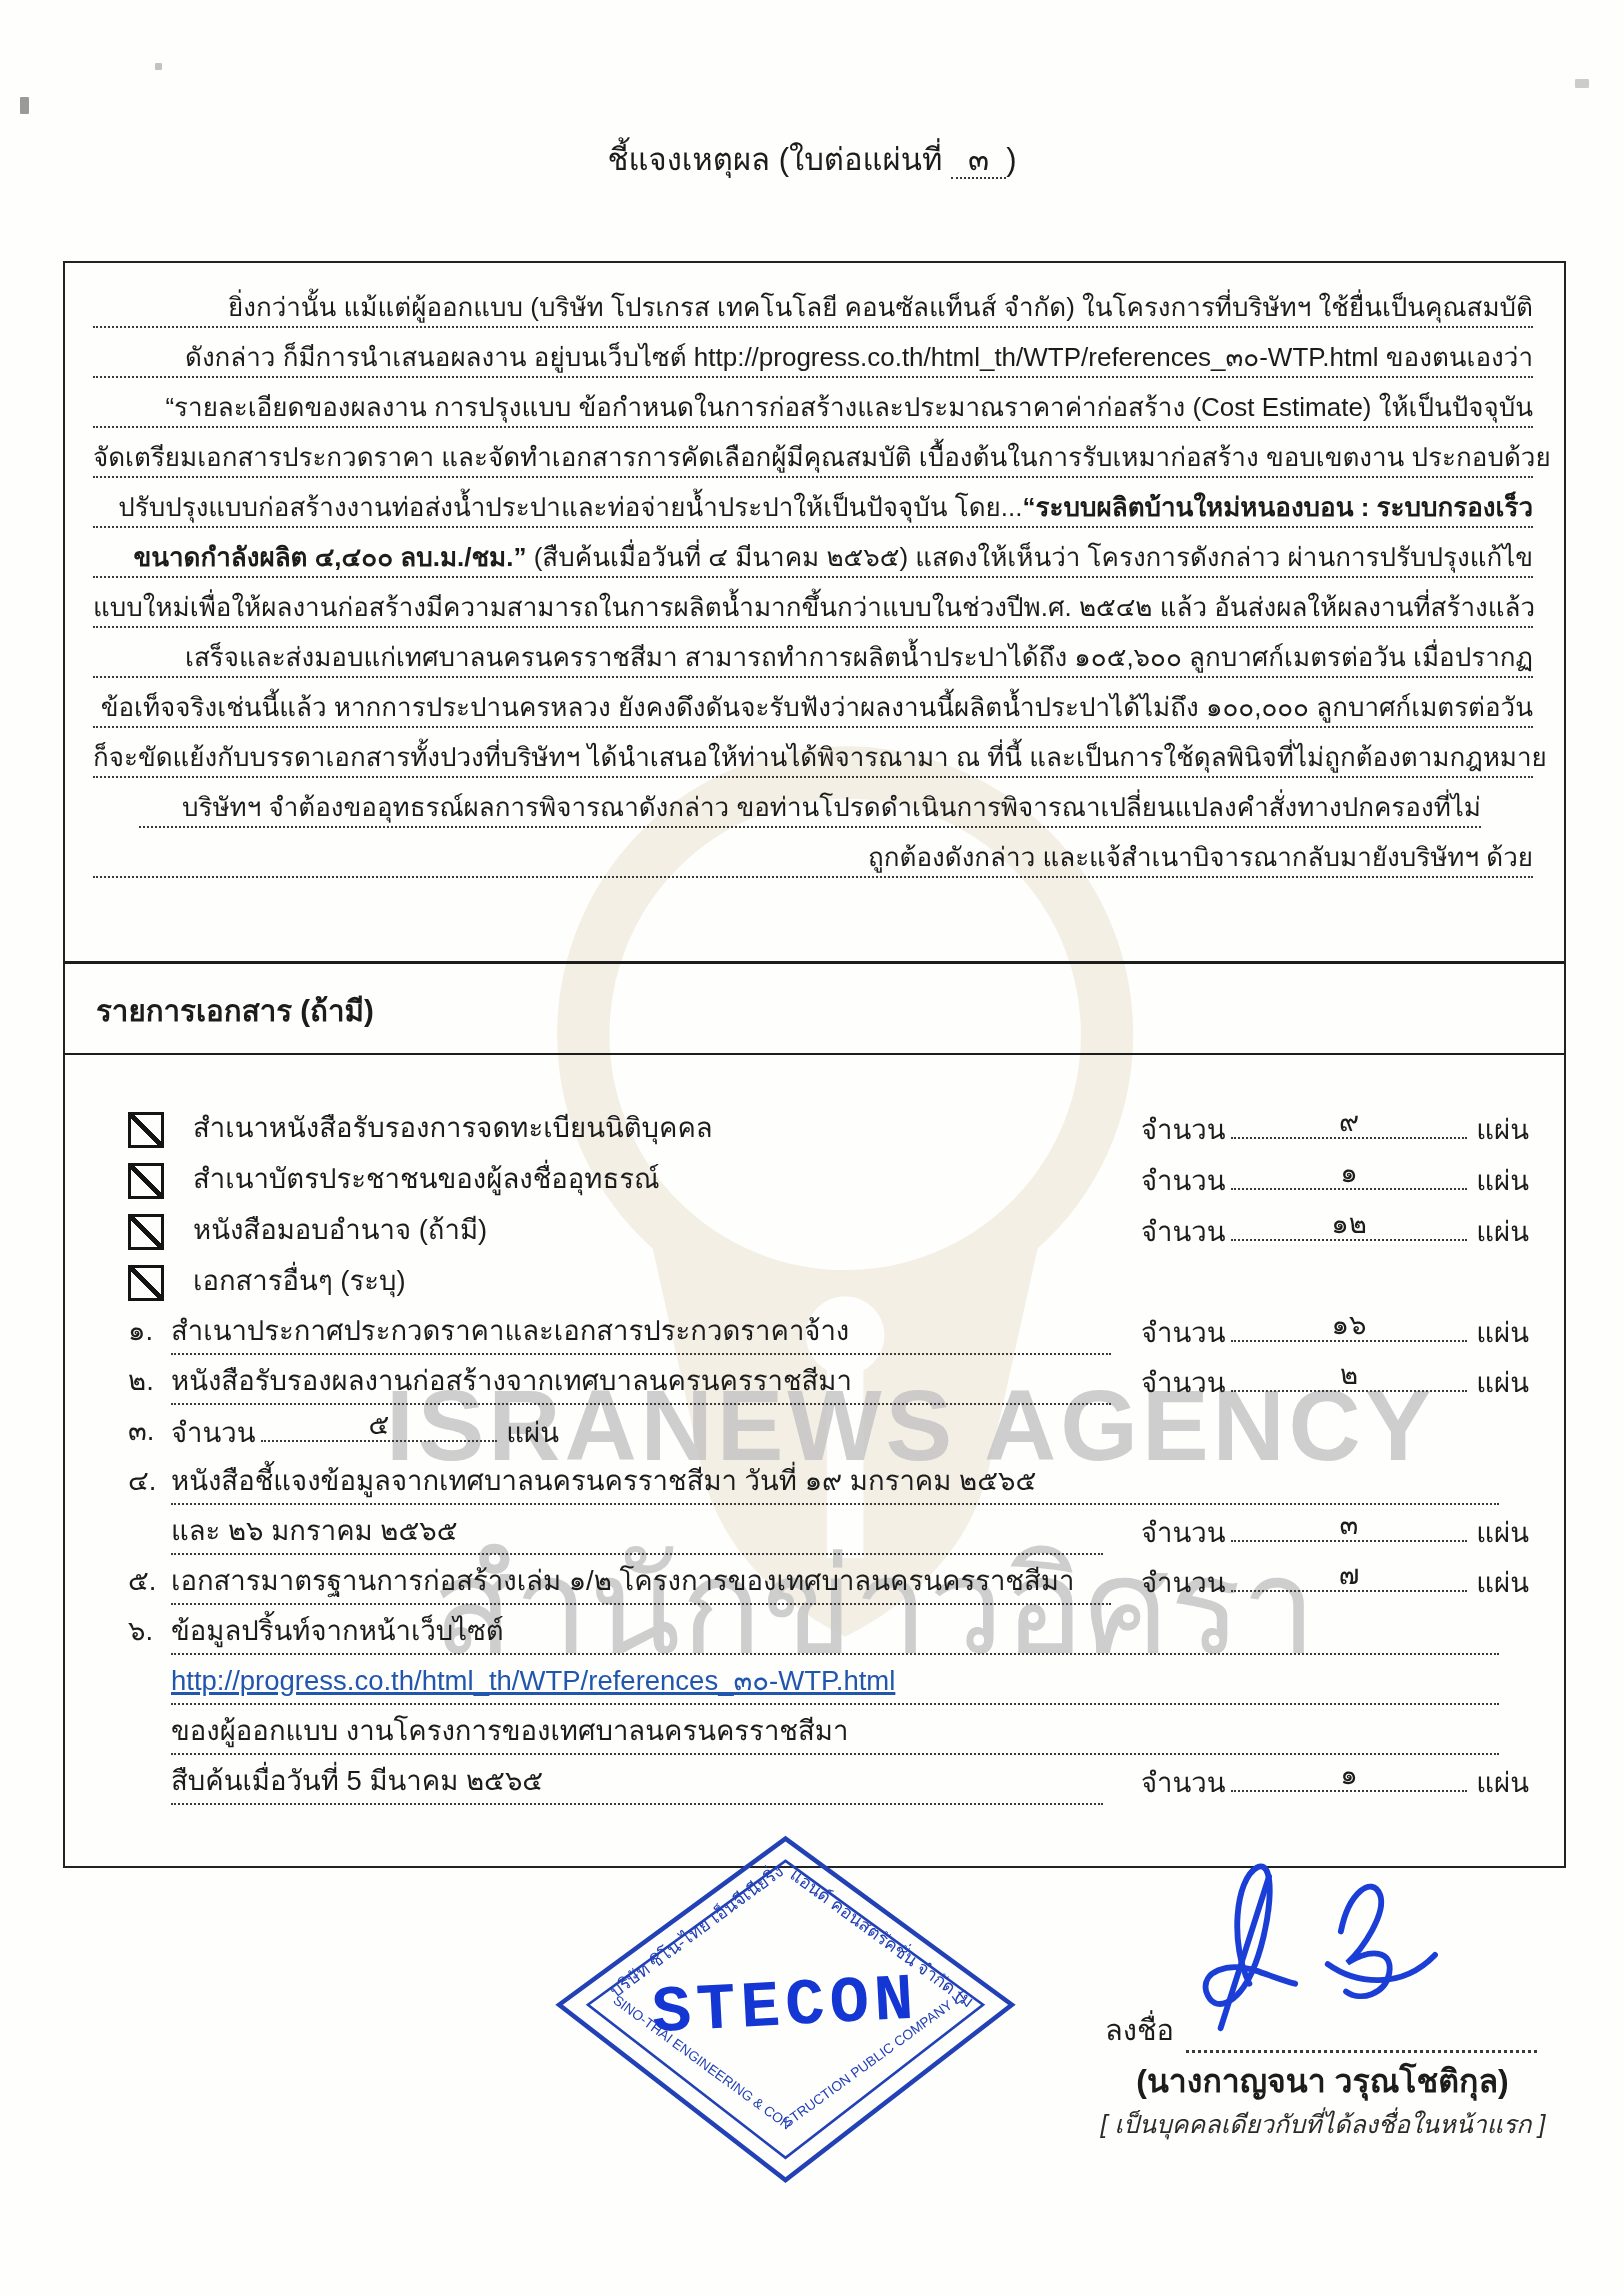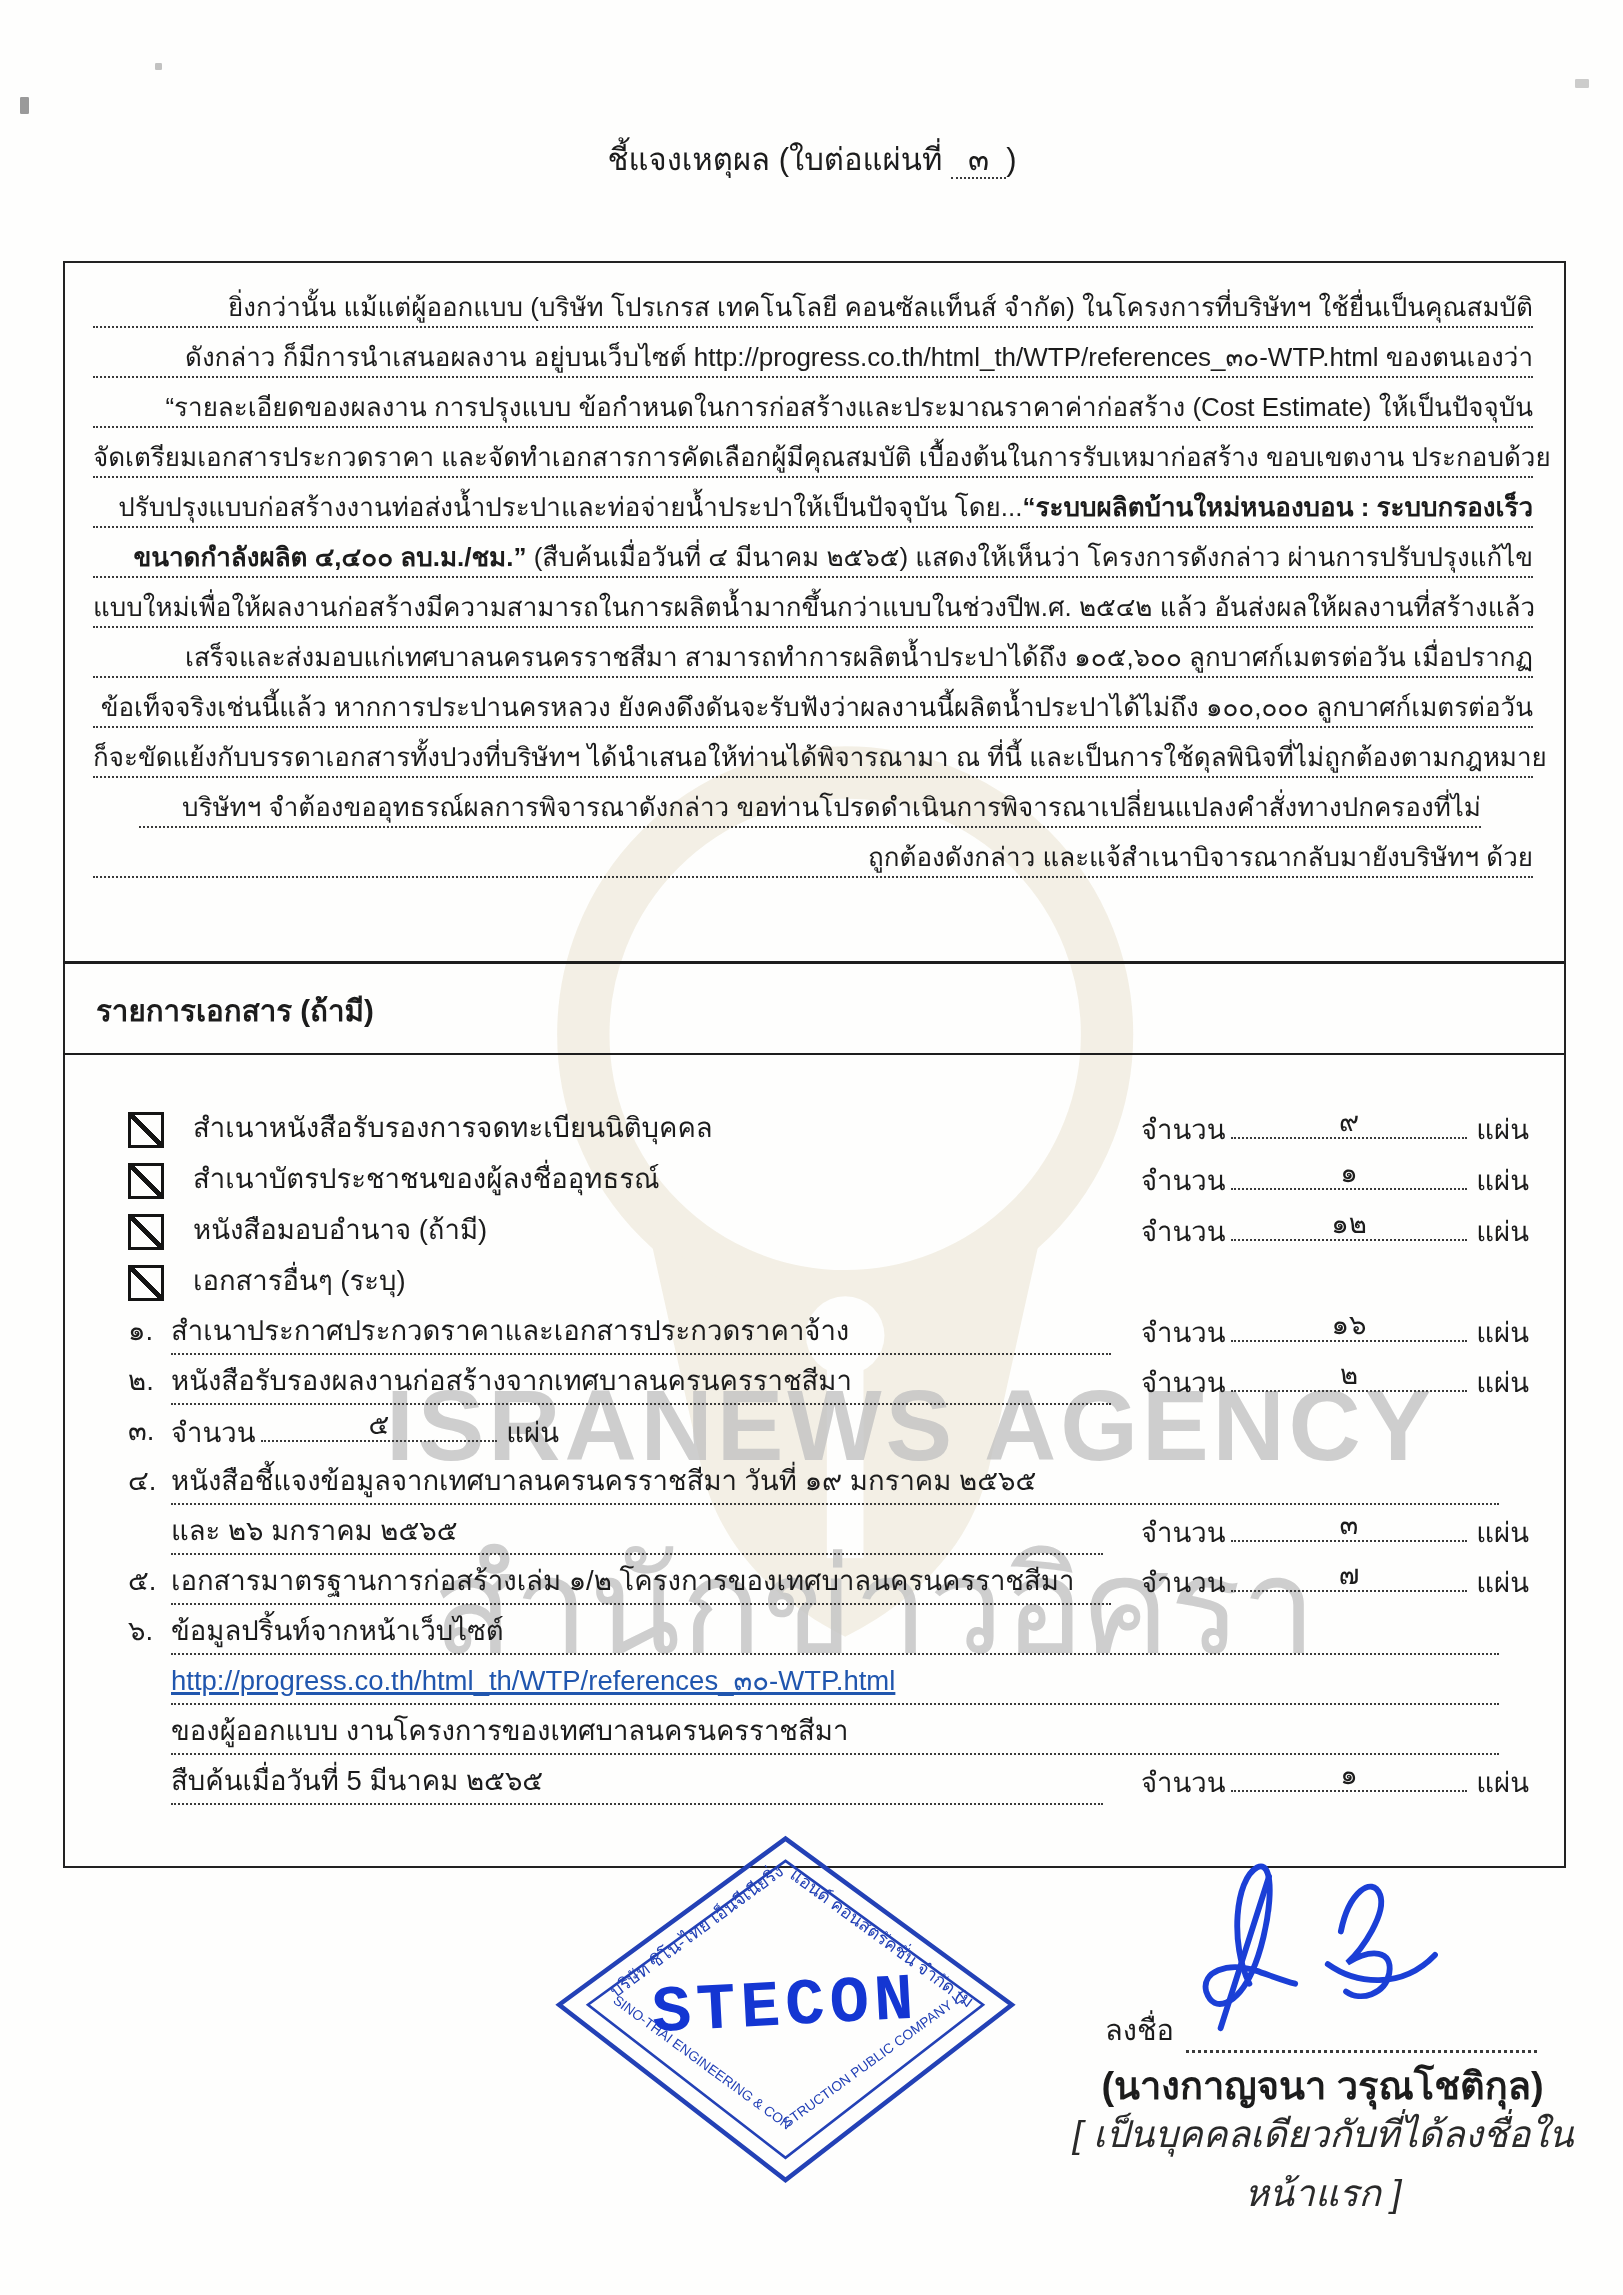--- a/index.html
+++ b/index.html
@@ -83,25 +83,25 @@
   .stamp{position:absolute;left:550px;top:1833px;z-index:3;}
   
   .sig-img{position:absolute;left:1172px;top:1853px;z-index:3;}
   .sign-row{
     position:absolute;left:1105px;top:2007px;width:432px;z-index:3;
     display:flex;align-items:flex-end;font-size:29px;
   }
   .sign-row .dots{flex:1;border-bottom:3.3px dotted #3a3a3a;margin-left:11.8px;height:34px;}
   .sig-name{
     position:absolute;left:1087px;top:2055px;width:471px;text-align:center;
-    font-size:38px;font-weight:700;z-index:3;
+    font-size:32px;font-weight:700;z-index:3;
   }
   .sig-note{
     position:absolute;left:1061px;top:2104px;width:524px;text-align:center;
-    font-size:37px;font-style:italic;color:#2a2a2a;z-index:3;
+    font-size:25px;font-style:italic;color:#2a2a2a;z-index:3;
   }
 </style>
 </head>
 <body>
 
 <div class="page">
 
   <div class="speck s1"></div>
   <div class="speck s2"></div>
   <div class="speck s3"></div>

